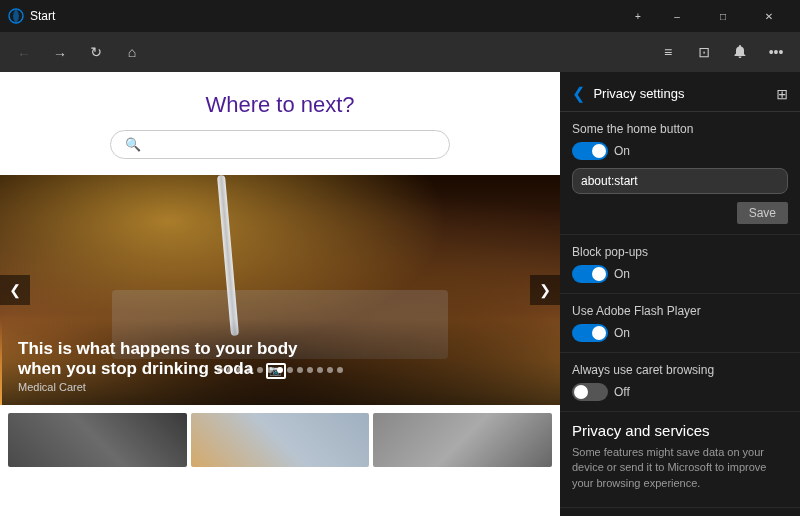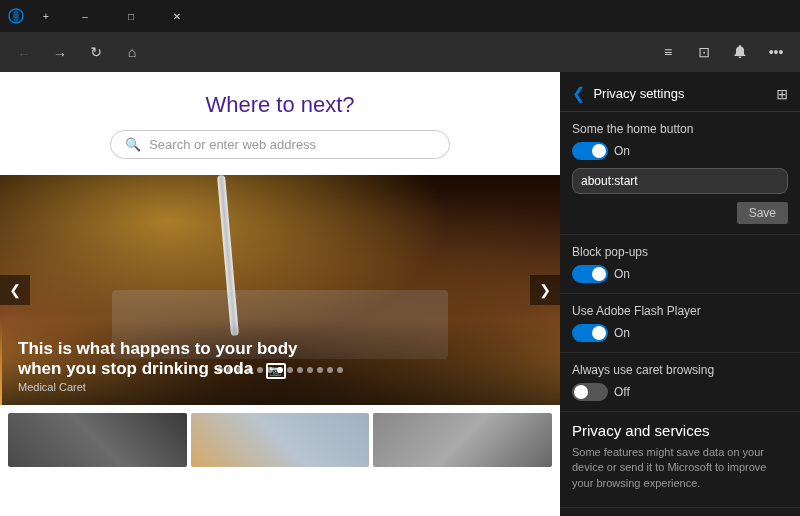--- a/index.html
+++ b/index.html
@@ -210,20 +210,21 @@
 </head>
 <body>
 
 <div class="titlebar">
   <div class="titlebar-icon">
     <svg width="16" height="16" viewBox="0 0 16 16">
       <circle cx="8" cy="8" r="7" fill="none" stroke="#0078d7" stroke-width="1.5"></circle>
       <path d="M8,1 Q11,4 11,8 Q11,12 8,15 Q5,12 5,8 Q5,4 8,1Z" fill="#0078d7" opacity="0.6"></path>
     </svg>
   </div>
+  <span class="titlebar-title">Start</span>
   <div class="titlebar-controls">
     <div class="titlebar-btn new-tab">+</div>
     <div class="titlebar-btn">–</div>
     <div class="titlebar-btn">□</div>
     <div class="titlebar-btn close">✕</div>
   </div>
 </div>
 
 <div class="navbar">
   <button class="nav-btn disabled">←</button>
@@ -244,21 +245,20 @@
 <div class="main-area">
 
   <div class="browser-content">
     <div class="newtab-page">
 
       <div class="newtab-header">Where to next?</div>
 
       <div class="search-bar-container">
         <div class="search-bar">
           <span class="search-icon">🔍</span>
-          <span class="search-input-text">Search or enter web address</span>
         </div>
       </div>
 
       <div class="hero-carousel">
         <div class="drink-image">
           <div class="drink-straw"></div>
           <div class="drink-ice"></div>
         </div>
 
         <div class="carousel-nav carousel-prev">❮</div>

